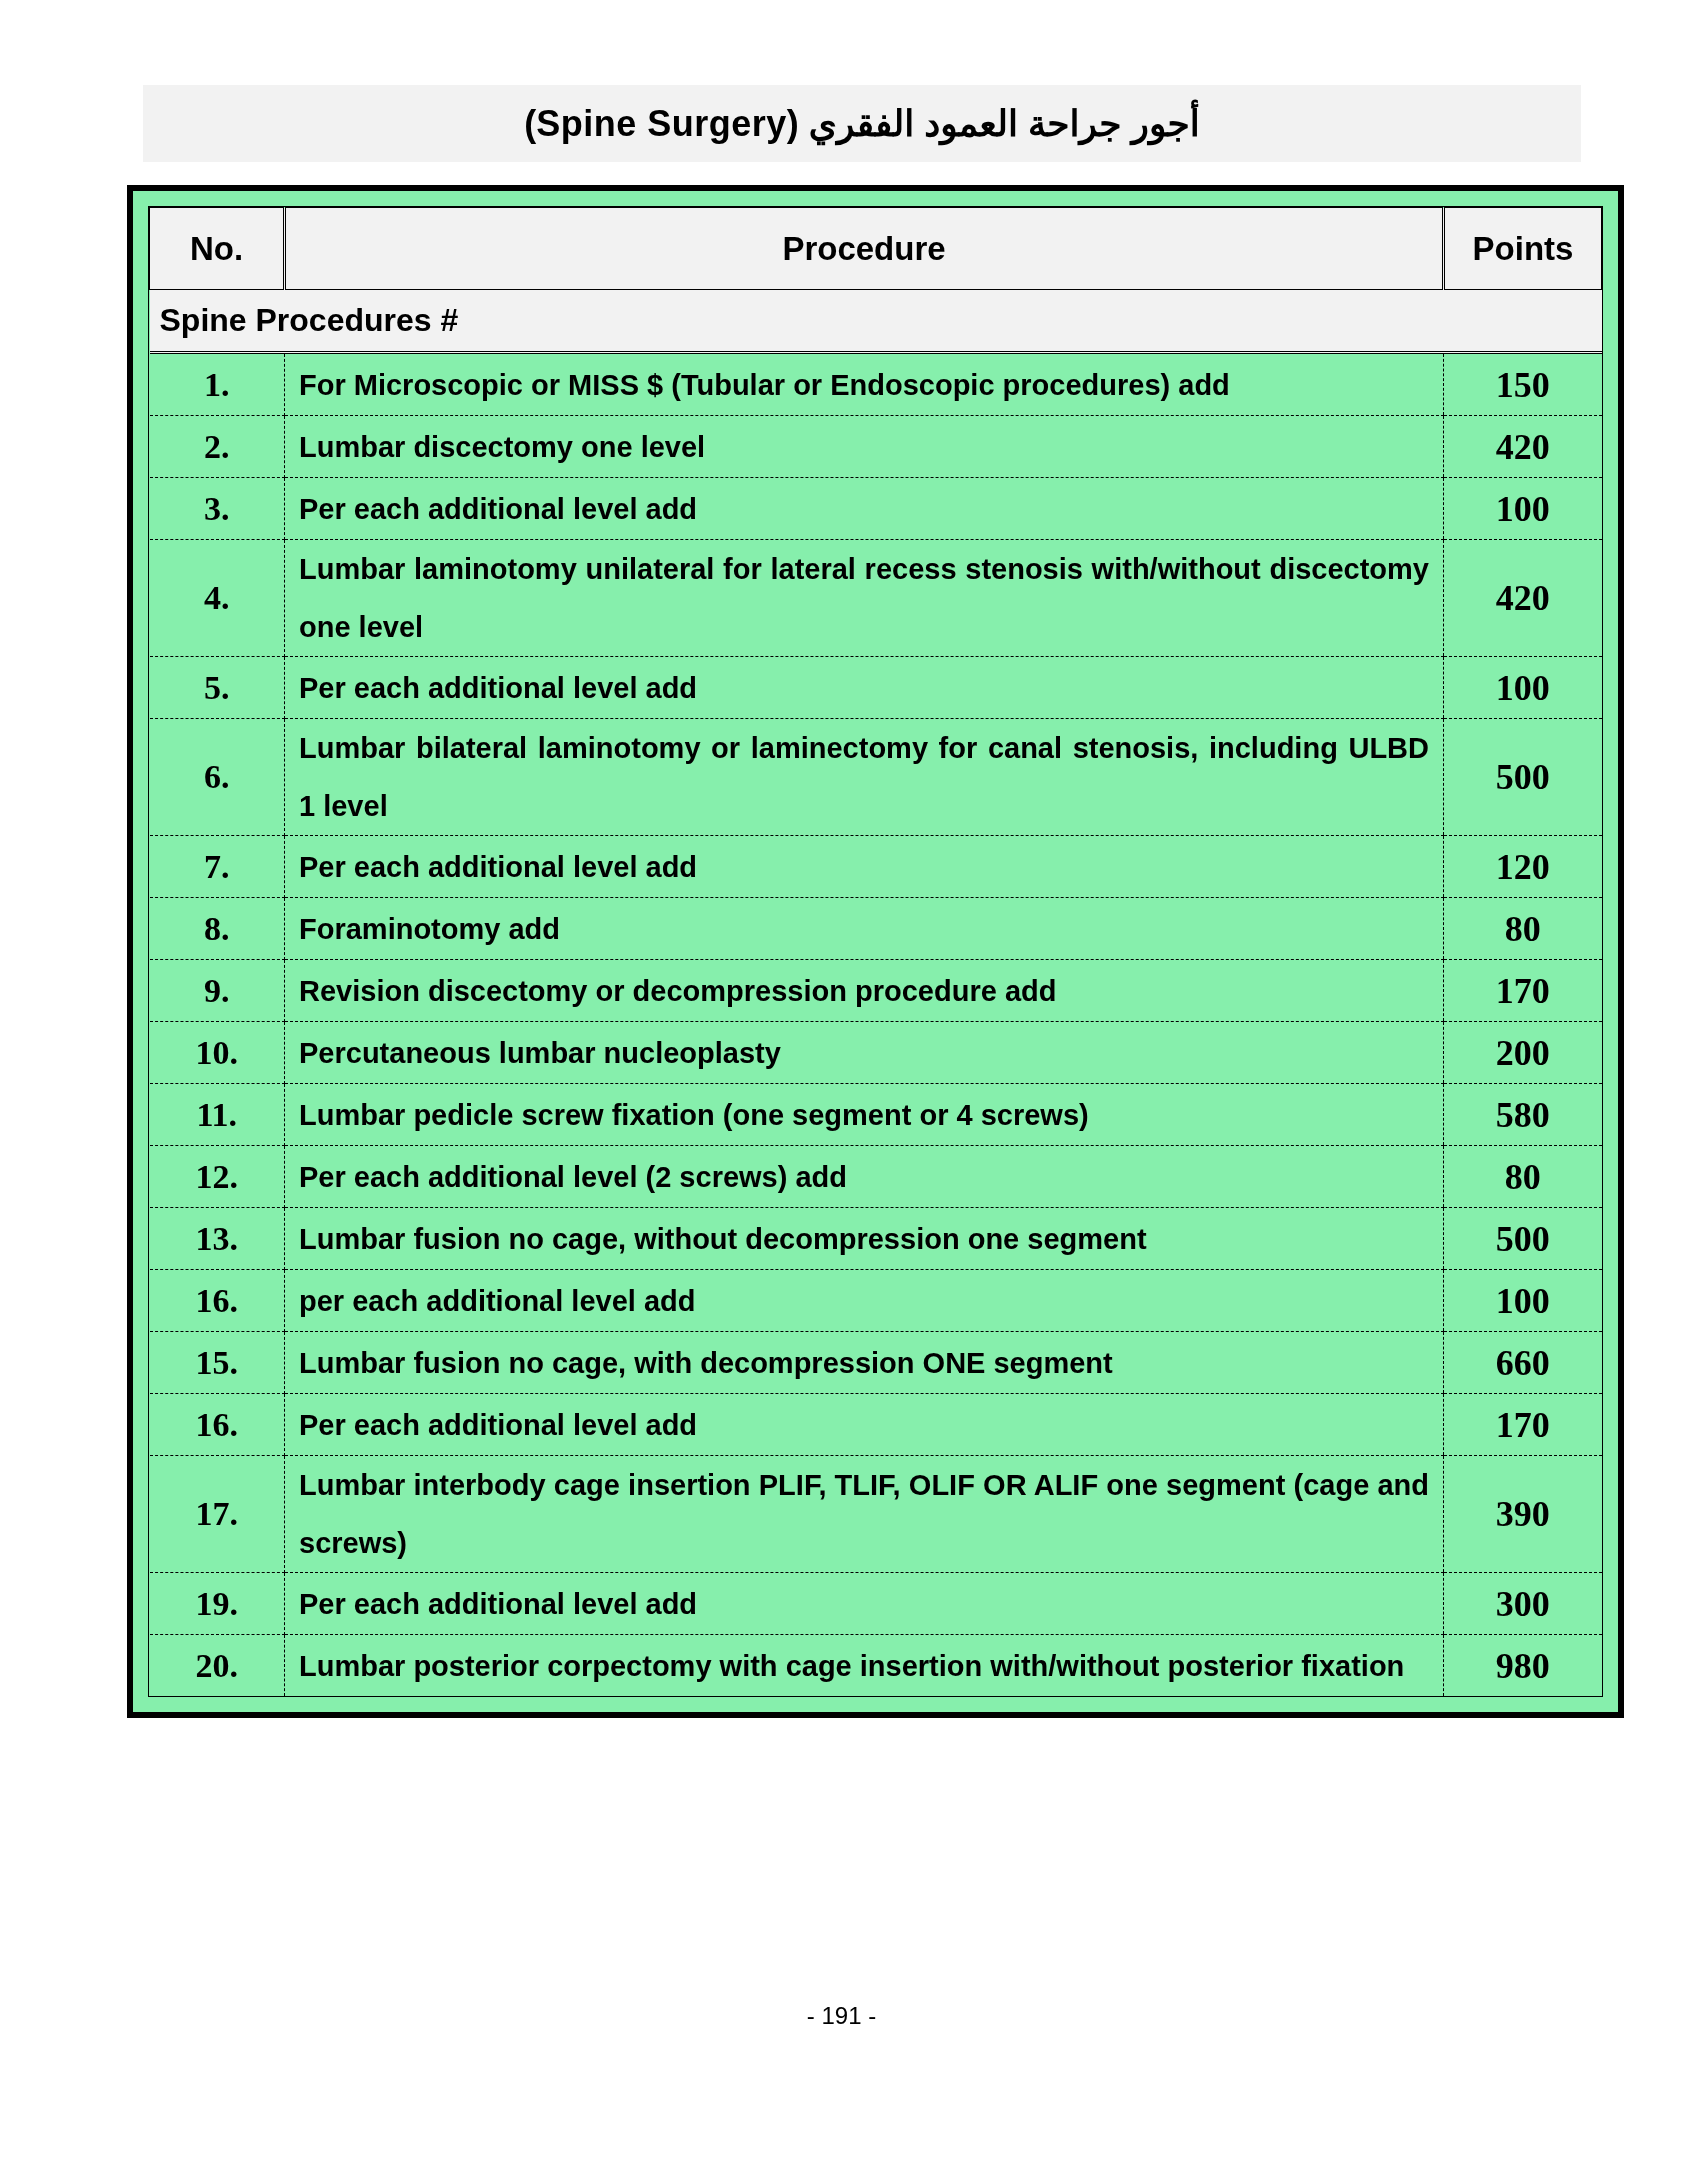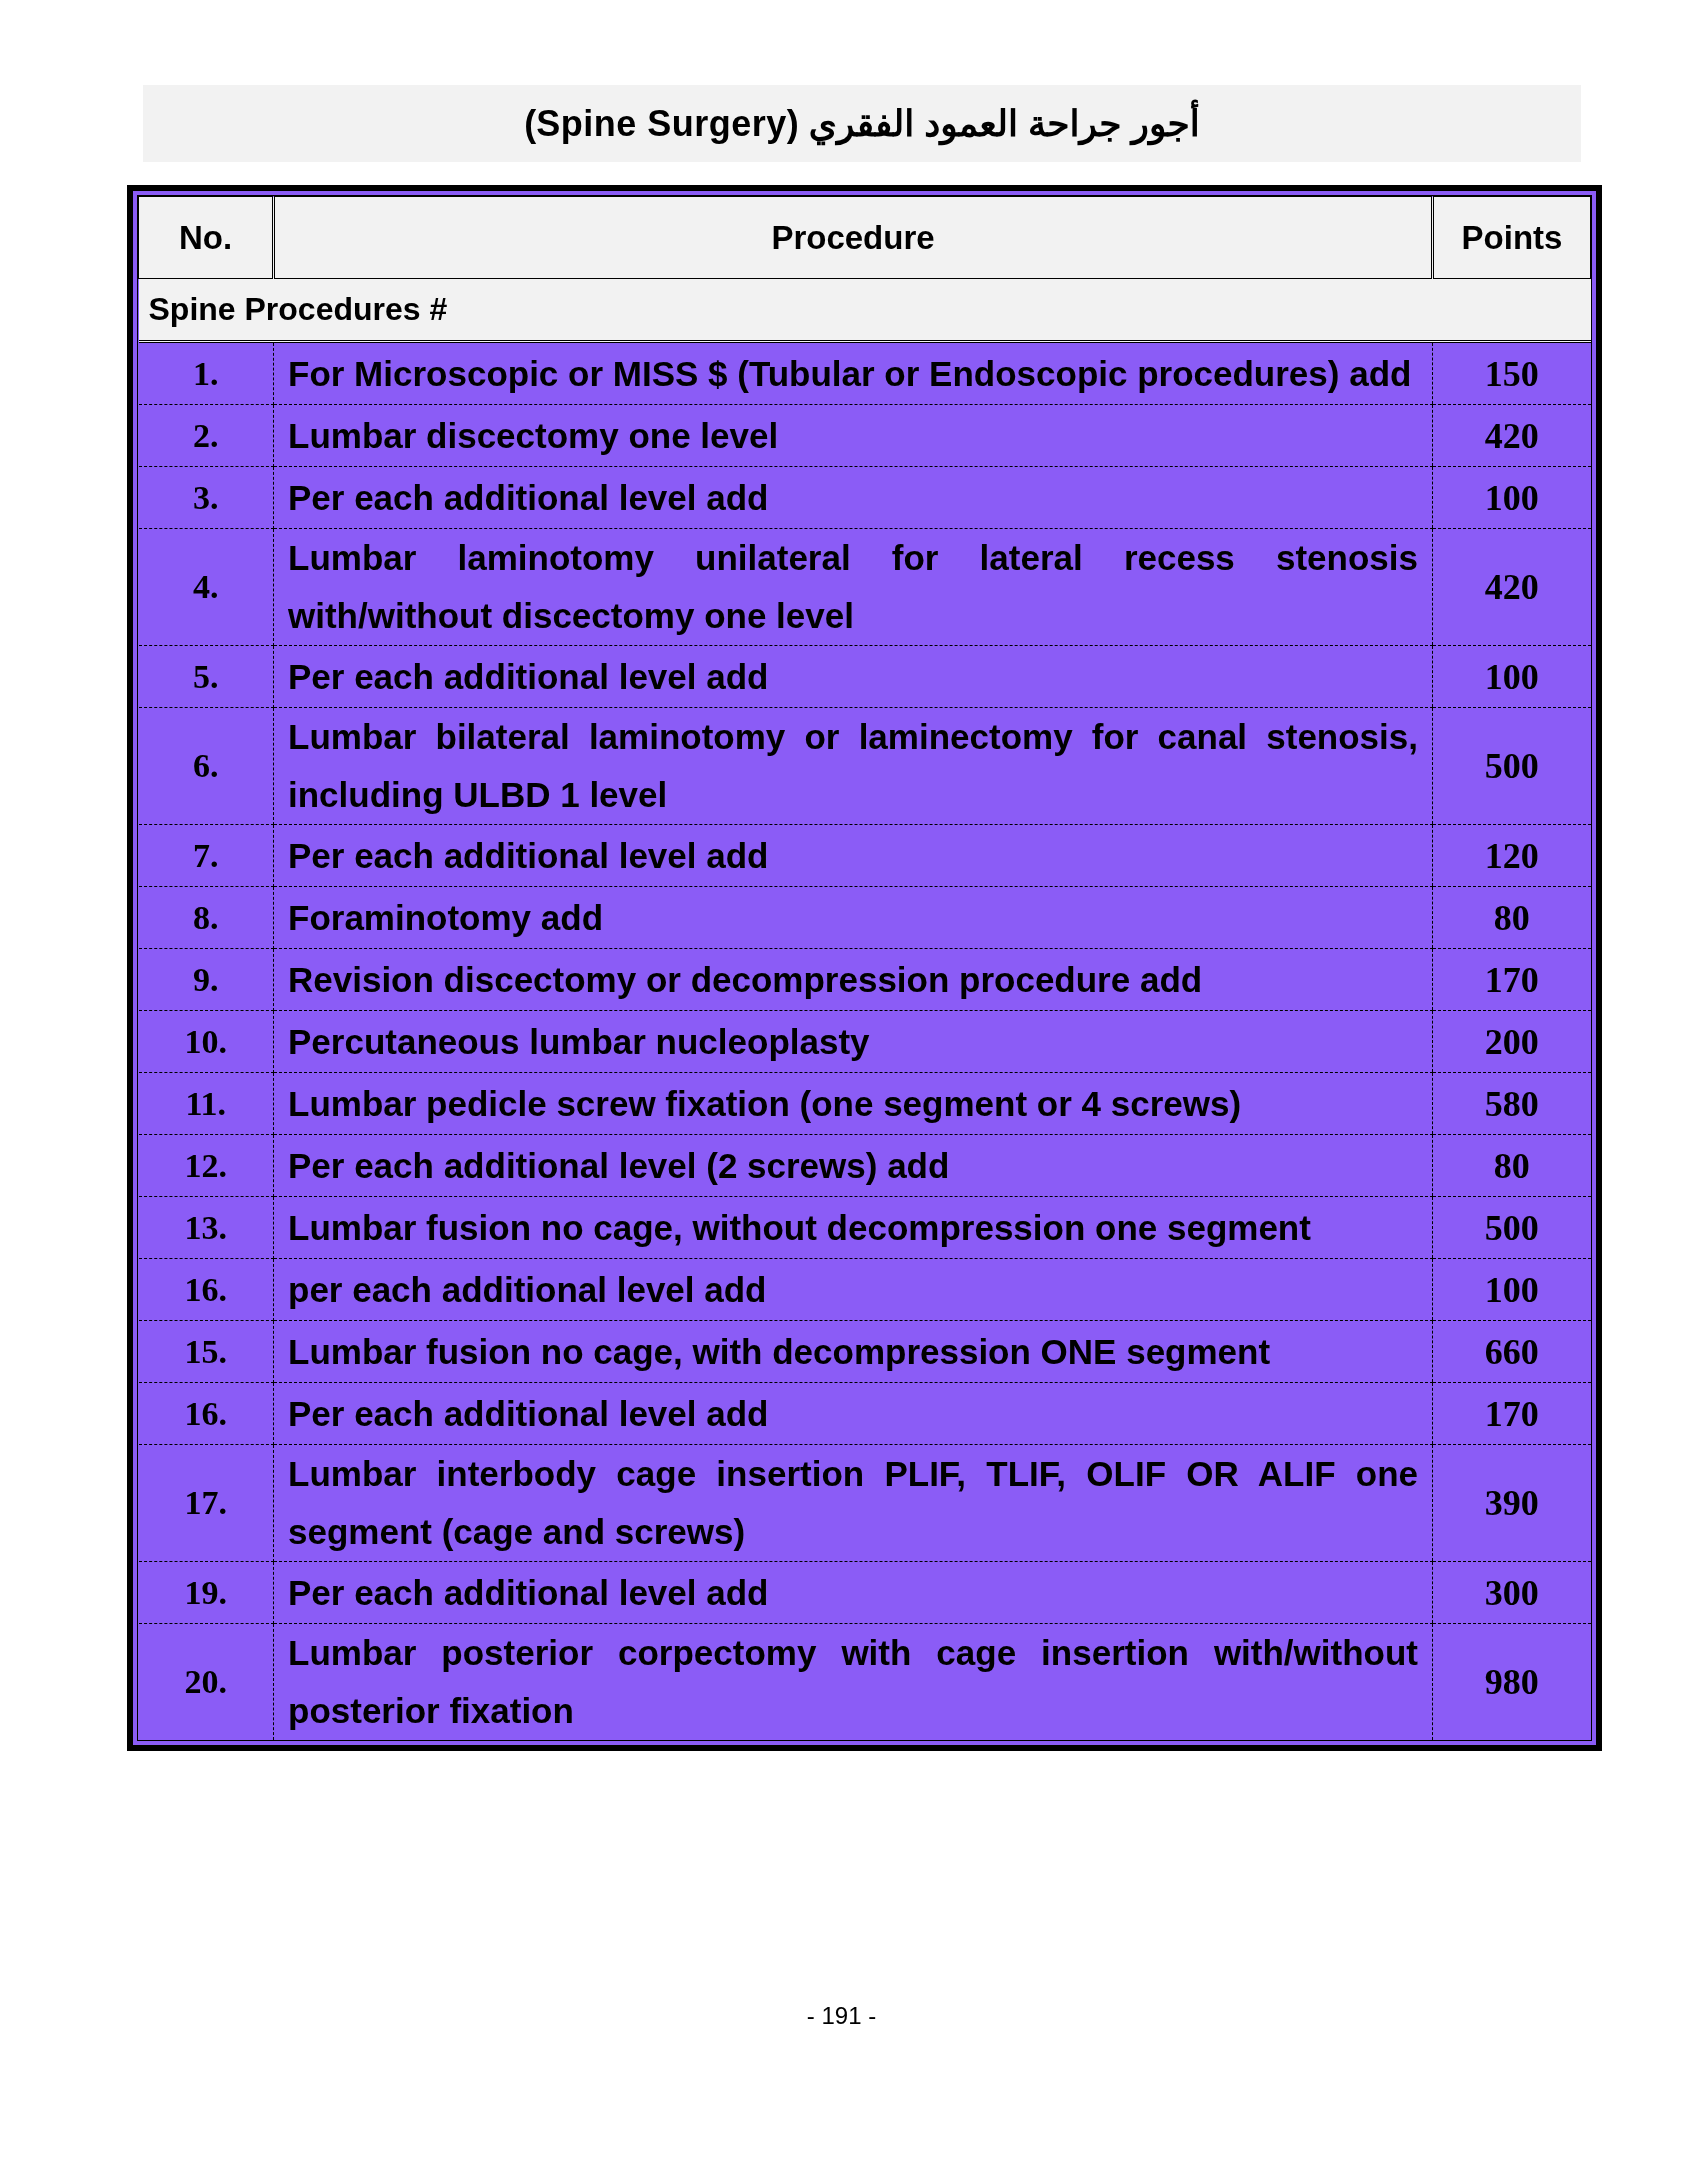--- a/index.html
+++ b/index.html
@@ -1,30 +1,30 @@
 <!DOCTYPE html>
 <html><head>
 <meta charset="utf-8">
 <style>
   html, body { margin:0; padding:0; background:#ffffff; }
   body { width:1683px; height:2178px; position:relative; overflow:hidden; font-family:"Liberation Sans", sans-serif; color:#000; }
   .title-bar { position:absolute; left:143px; top:85px; width:1438px; height:77px; background:#f2f2f2; display:flex; align-items:center; justify-content:center; }
   .title-bar span { font-family:"Liberation Sans", sans-serif; font-weight:bold; font-size:36px; letter-spacing:0.5px; }
-  .table-outer { position:absolute; left:127px; top:185px; width:1455px; border:6px solid #000; padding:4px; background:#8b5cf6; }
+  .table-outer { position:absolute; left:127px; top:185px; width:1455px; border:6px solid #000; padding:15px; background:#86efac; }
   .table-inner { border:1.5px solid #000; }
   table { border-collapse:collapse; width:100%; table-layout:fixed; }
   col.c-no { width:135px; }
   col.c-pts { width:158px; }
   th { background:#f2f2f2; font-family:"Liberation Sans", sans-serif; font-weight:bold; font-size:33px; height:79px; border:1.5px solid #000; }
   th.h-no { border-right:3px double #000; }
   th.h-proc { border-right:3px double #000; }
   tr.section td { background:#f2f2f2; font-family:"Liberation Sans", sans-serif; font-weight:bold; font-size:32px; height:61px; padding:0 10px; border-top:1.5px solid #000; border-bottom:3px double #000; }
   tr.row td { border-bottom:1.5px dashed #000; }
   tr.row td.no { font-family:"Liberation Serif", serif; font-weight:bold; font-size:34px; text-align:center; border-right:1.5px dashed #000; }
-  tr.row td.proc { font-family:"Liberation Sans", sans-serif; font-weight:bold; font-size:35px; text-align:justify; text-align-last:left; line-height:58px; padding:0 14px 0 14px; }
+  tr.row td.proc { font-family:"Liberation Sans", sans-serif; font-weight:bold; font-size:29px; text-align:justify; text-align-last:left; line-height:58px; padding:0 14px 0 14px; }
   tr.row td.pts { font-family:"Liberation Serif", serif; font-weight:bold; font-size:36px; text-align:center; border-left:1.5px dashed #000; }
   tr.row.single td { height:59px; }
   tr.row:last-child td { border-bottom:none; }
   .page-number { position:absolute; left:0; width:1683px; top:2002px; text-align:center; font-family:"Liberation Sans", sans-serif; font-size:24px; }
 </style>
 </head>
 <body>
 
 <div class="title-bar">
   <span dir="rtl">أجور جراحة العمود الفقري (Spine Surgery)</span>

